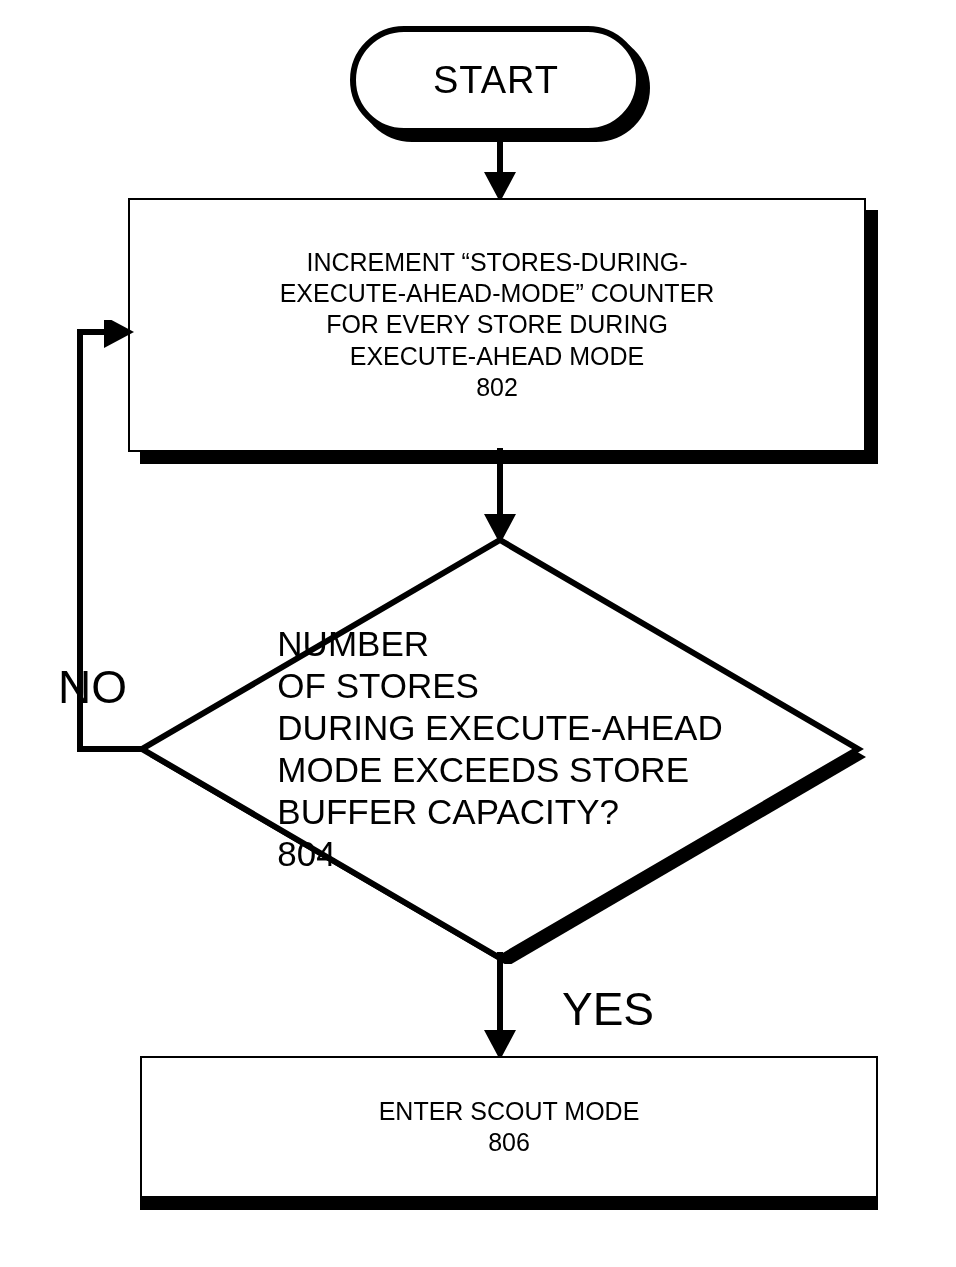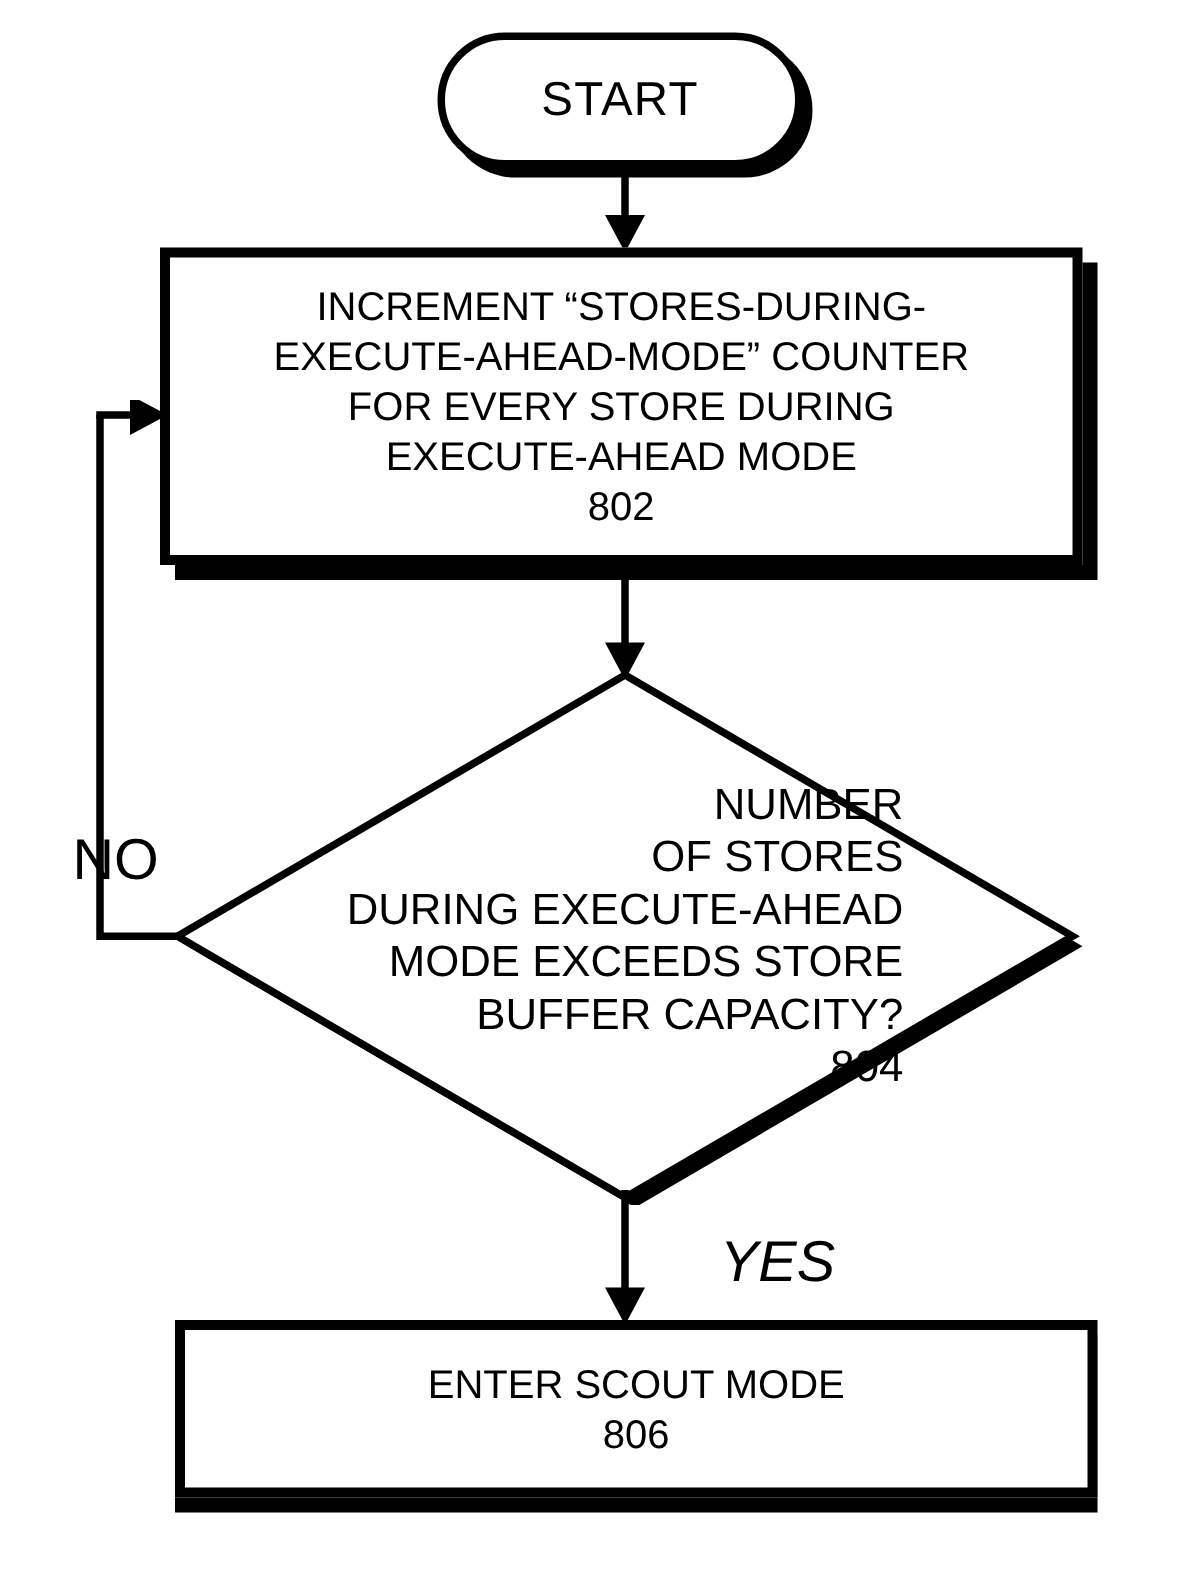--- a/index.html
+++ b/index.html
@@ -34,27 +34,27 @@
     letter-spacing: 1px;
     box-sizing: border-box;
   }
 
   .shadow-rect, .rect {
     position: absolute;
   }
   .shadow-rect { background: #000; }
   .rect {
     background: #fff;
-    border: 8px solid #000000;
+    border: 2px solid #000000;
     box-sizing: border-box;
     display: flex;
     align-items: center;
     justify-content: center;
     text-align: center;
-    font-size: 32px;
+    font-size: 25px;
     line-height: 1.25;
     padding: 10px 20px;
     white-space: pre-line;
   }
 
   
   .diamond-wrap {
     position: absolute;
   }
   .diamond-shadow, .diamond-fg {
@@ -63,21 +63,21 @@
     width: 100%;
     height: 100%;
   }
   .diamond-text {
     position: absolute;
     left: 0; top: 0;
     width: 100%; height: 100%;
     display: flex;
     align-items: center;
     justify-content: center;
-    text-align: right;
+    text-align: left;
     font-size: 35px;
     line-height: 1.2;
     white-space: pre-line;
     padding: 0 60px;
     box-sizing: border-box;
   }
 
   .label {
     position: absolute;
     font-size: 46px;
@@ -139,21 +139,21 @@
 
     <line x1="82" y1="429" x2="18" y2="429" stroke="#000" stroke-width="6"></line>
 
     <line x1="18" y1="432" x2="18" y2="12" stroke="#000" stroke-width="6"></line>
 
     <line x1="15" y1="12" x2="44" y2="12" stroke="#000" stroke-width="6"></line>
 
     <polygon points="72,12 42,28 42,-4" fill="#000"></polygon>
   </svg>
 
-  <div class="label" style="left:576px; top:982px;font-style:italic;">YES</div>
+  <div class="label" style="left:562px; top:982px;">YES</div>
 
   <svg class="arrow" style="left:480px; top:952px; width:40px; height:108px;" viewBox="0 0 40 108">
     <line x1="20" y1="0" x2="20" y2="82" stroke="#000" stroke-width="6"></line>
     <polygon points="20,108 4,78 36,78" fill="#000"></polygon>
   </svg>
 
   <div class="shadow-rect" style="left:140px; top:1068px; width:738px; height:142px;"></div>
   <div class="rect" style="left:140px; top:1056px; width:738px; height:142px;">
     <span>ENTER SCOUT MODE
 806</span>

